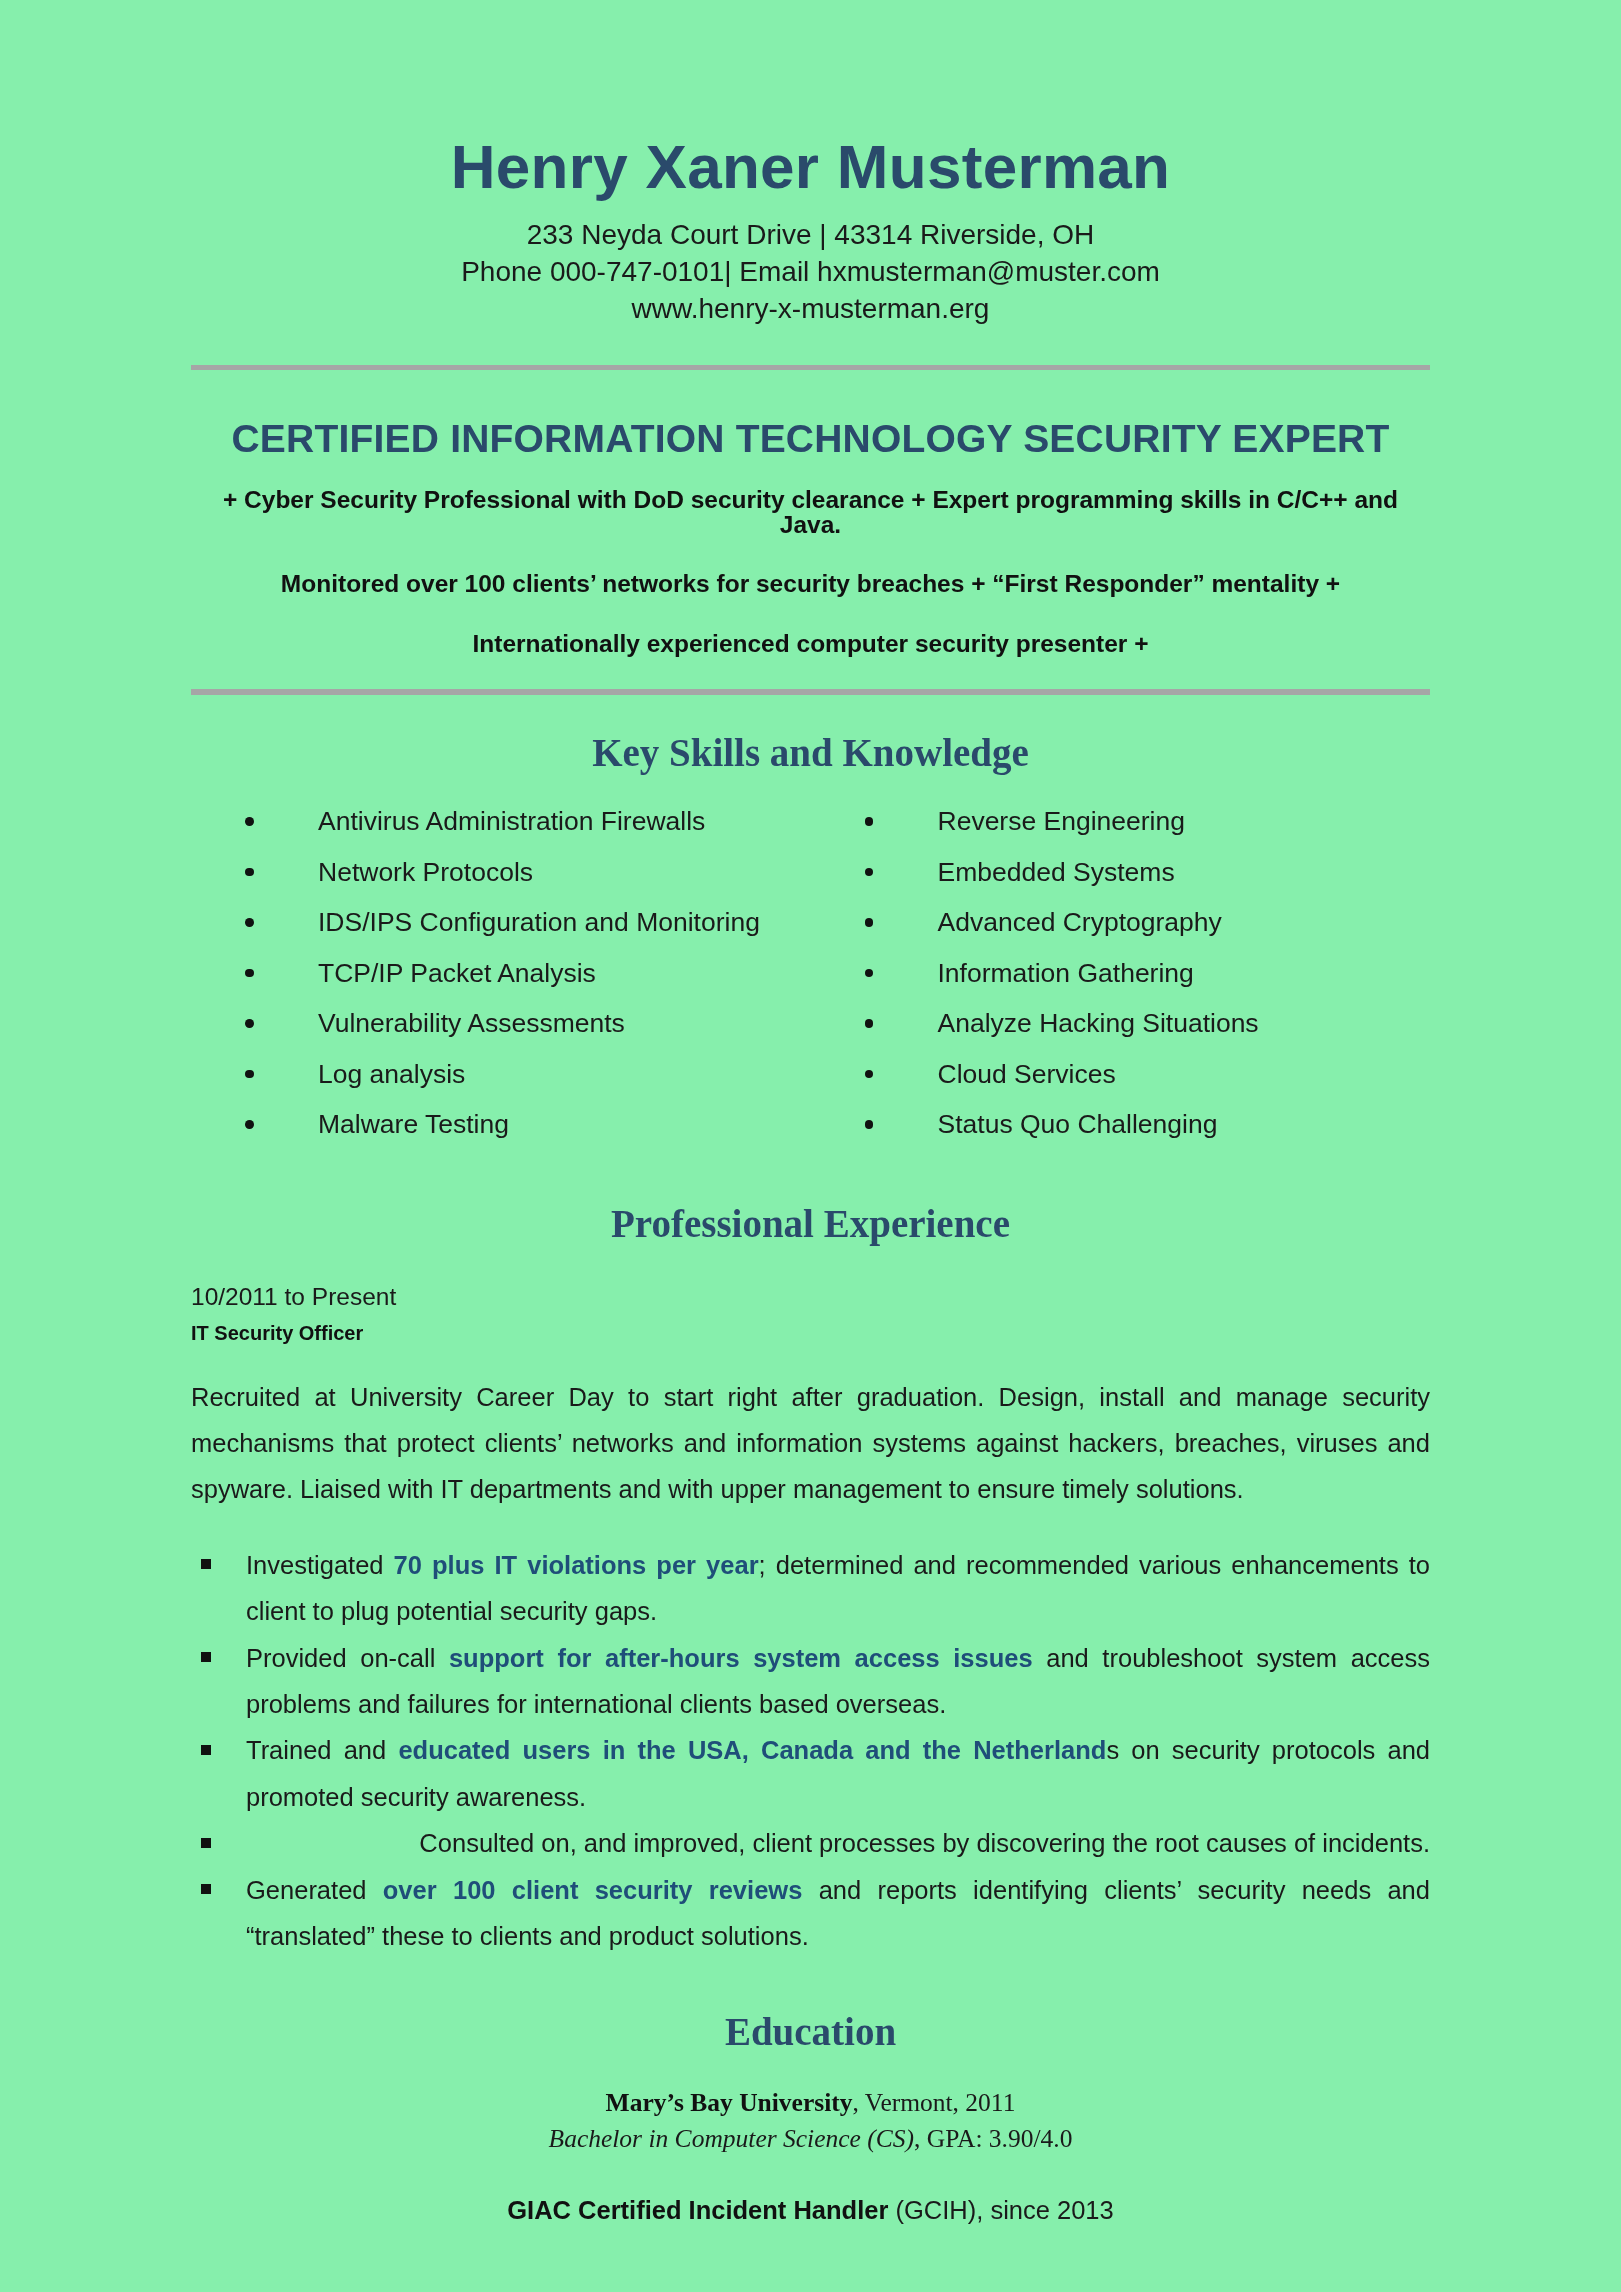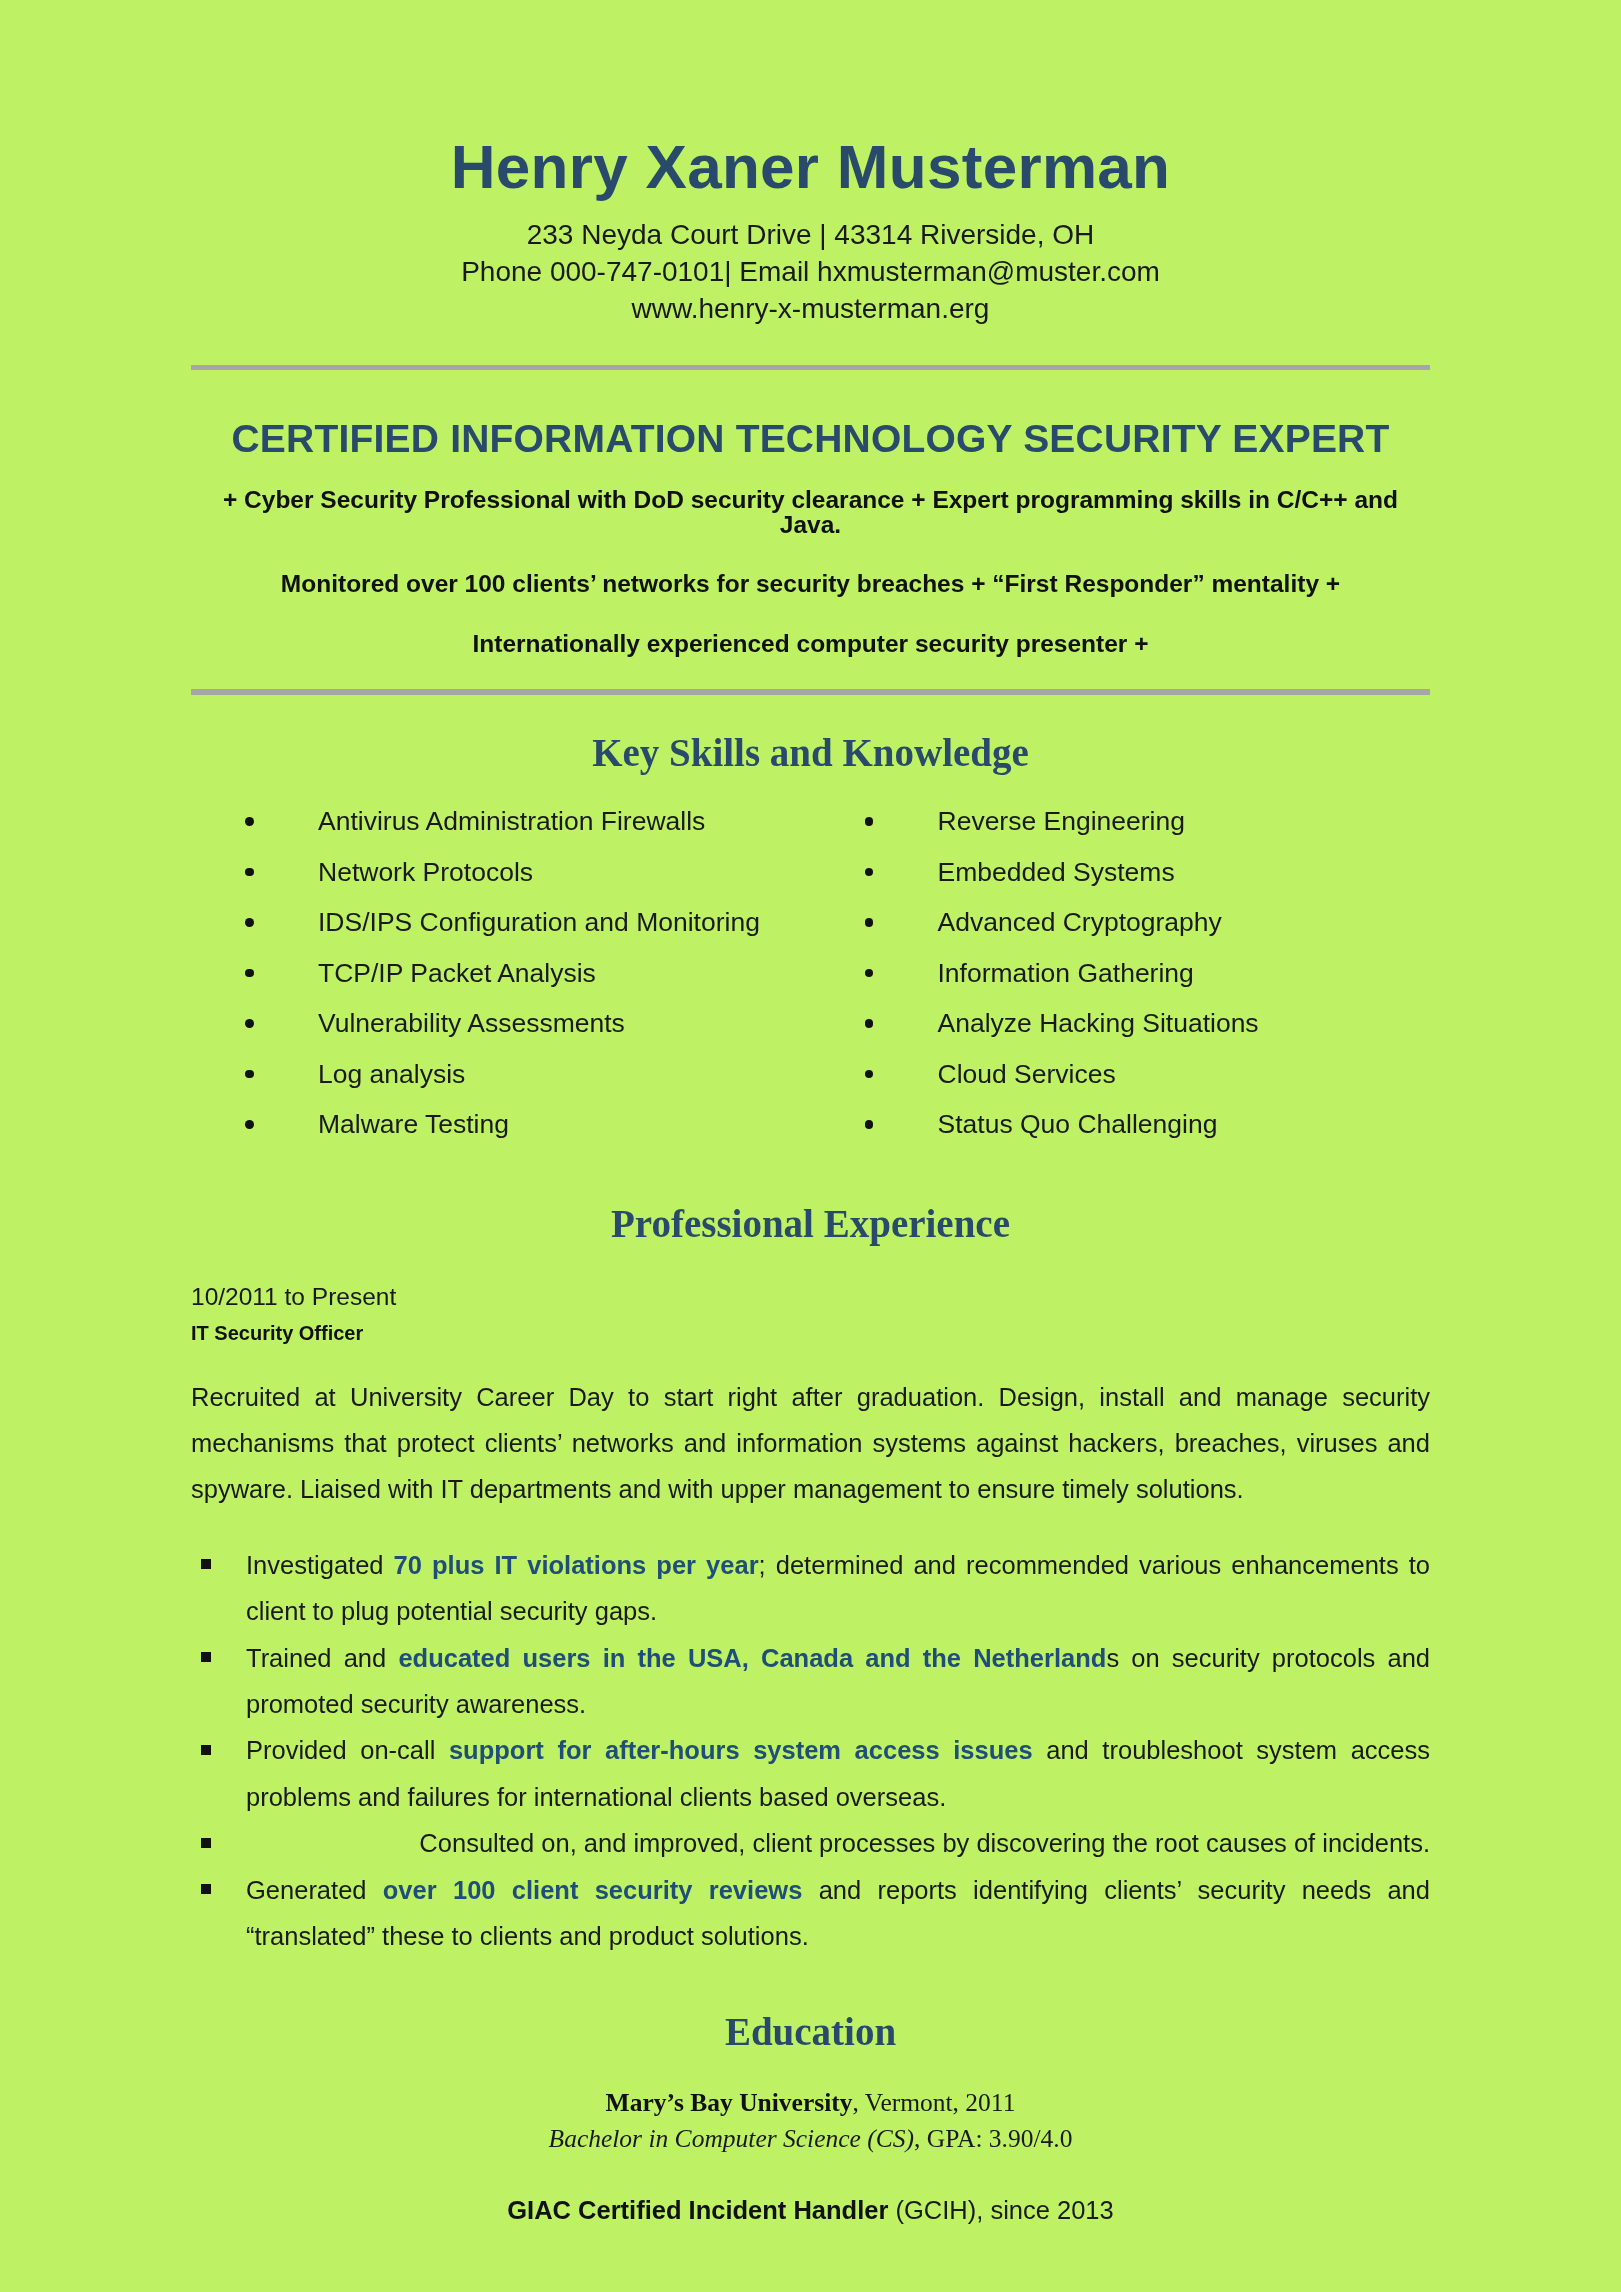--- a/index.html
+++ b/index.html
@@ -7,21 +7,21 @@
     padding: 0;
     background: #ffffff;
   }
   body {
     font-family: "Liberation Sans", sans-serif;
   }
   .page {
     position: relative;
     width: 1621px;
     height: 2293px;
-    background: #bef264;
+    background: #86efac;
     box-sizing: border-box;
     overflow: hidden;
   }
   .inner {
     position: absolute;
     left: 191px;
     top: 0;
     width: 1239px;
   }
 
@@ -261,22 +261,22 @@
     <div class="section-heading sh-exp">Professional Experience</div>
 
     <div class="job-row">
       <div class="job-dates">10/2011 to Present</div>
     </div>
     <div class="job-title">IT Security Officer</div>
     <div class="job-desc">Recruited at University Career Day to start right after graduation. Design, install and manage security mechanisms that protect clients’ networks and information systems against hackers, breaches, viruses and spyware. Liaised with IT departments and with upper management to ensure timely solutions.</div>
 
     <div class="exp-bullets">
       <div class="exp-bullet justify"><span class="sq"></span><span>Investigated </span><b class="hl">70 plus IT violations per year</b><span>; determined and recommended various enhancements to client to plug potential security gaps.</span></div>
+      <div class="exp-bullet justify"><span class="sq"></span><span>Provided on-call </span><b class="hl">support for after-hours system access issues</b><span> and troubleshoot system access problems and failures for international clients based overseas.</span></div>
       <div class="exp-bullet justify"><span class="sq"></span><span>Trained and </span><b class="hl">educated users in the USA, Canada and the Netherland</b><span>s on security protocols and promoted security awareness.</span></div>
-      <div class="exp-bullet justify"><span class="sq"></span><span>Provided on-call </span><b class="hl">support for after-hours system access issues</b><span> and troubleshoot system access problems and failures for international clients based overseas.</span></div>
       <div class="exp-bullet"><span class="sq"></span><span>Consulted on, and improved, client processes by discovering the root causes of incidents.</span><b class="hl"></b><span></span></div>
       <div class="exp-bullet justify"><span class="sq"></span><span>Generated </span><b class="hl">over 100 client security reviews</b><span> and reports identifying clients’ security needs and “translated” these to clients and product solutions.</span></div>
     </div>
 
     <div class="section-heading sh-edu">Education</div>
 
     <div class="edu-block">
       <div class="edu-line"><b>Mary’s Bay University</b><span>, Vermont, 2011</span></div>
       <div class="edu-line"><i>Bachelor in Computer Science (CS)</i><span>, GPA: 3.90/4.0</span></div>
       <div class="edu-cert"><b>GIAC Certified Incident Handler</b><span> (GCIH), since 2013</span></div>

